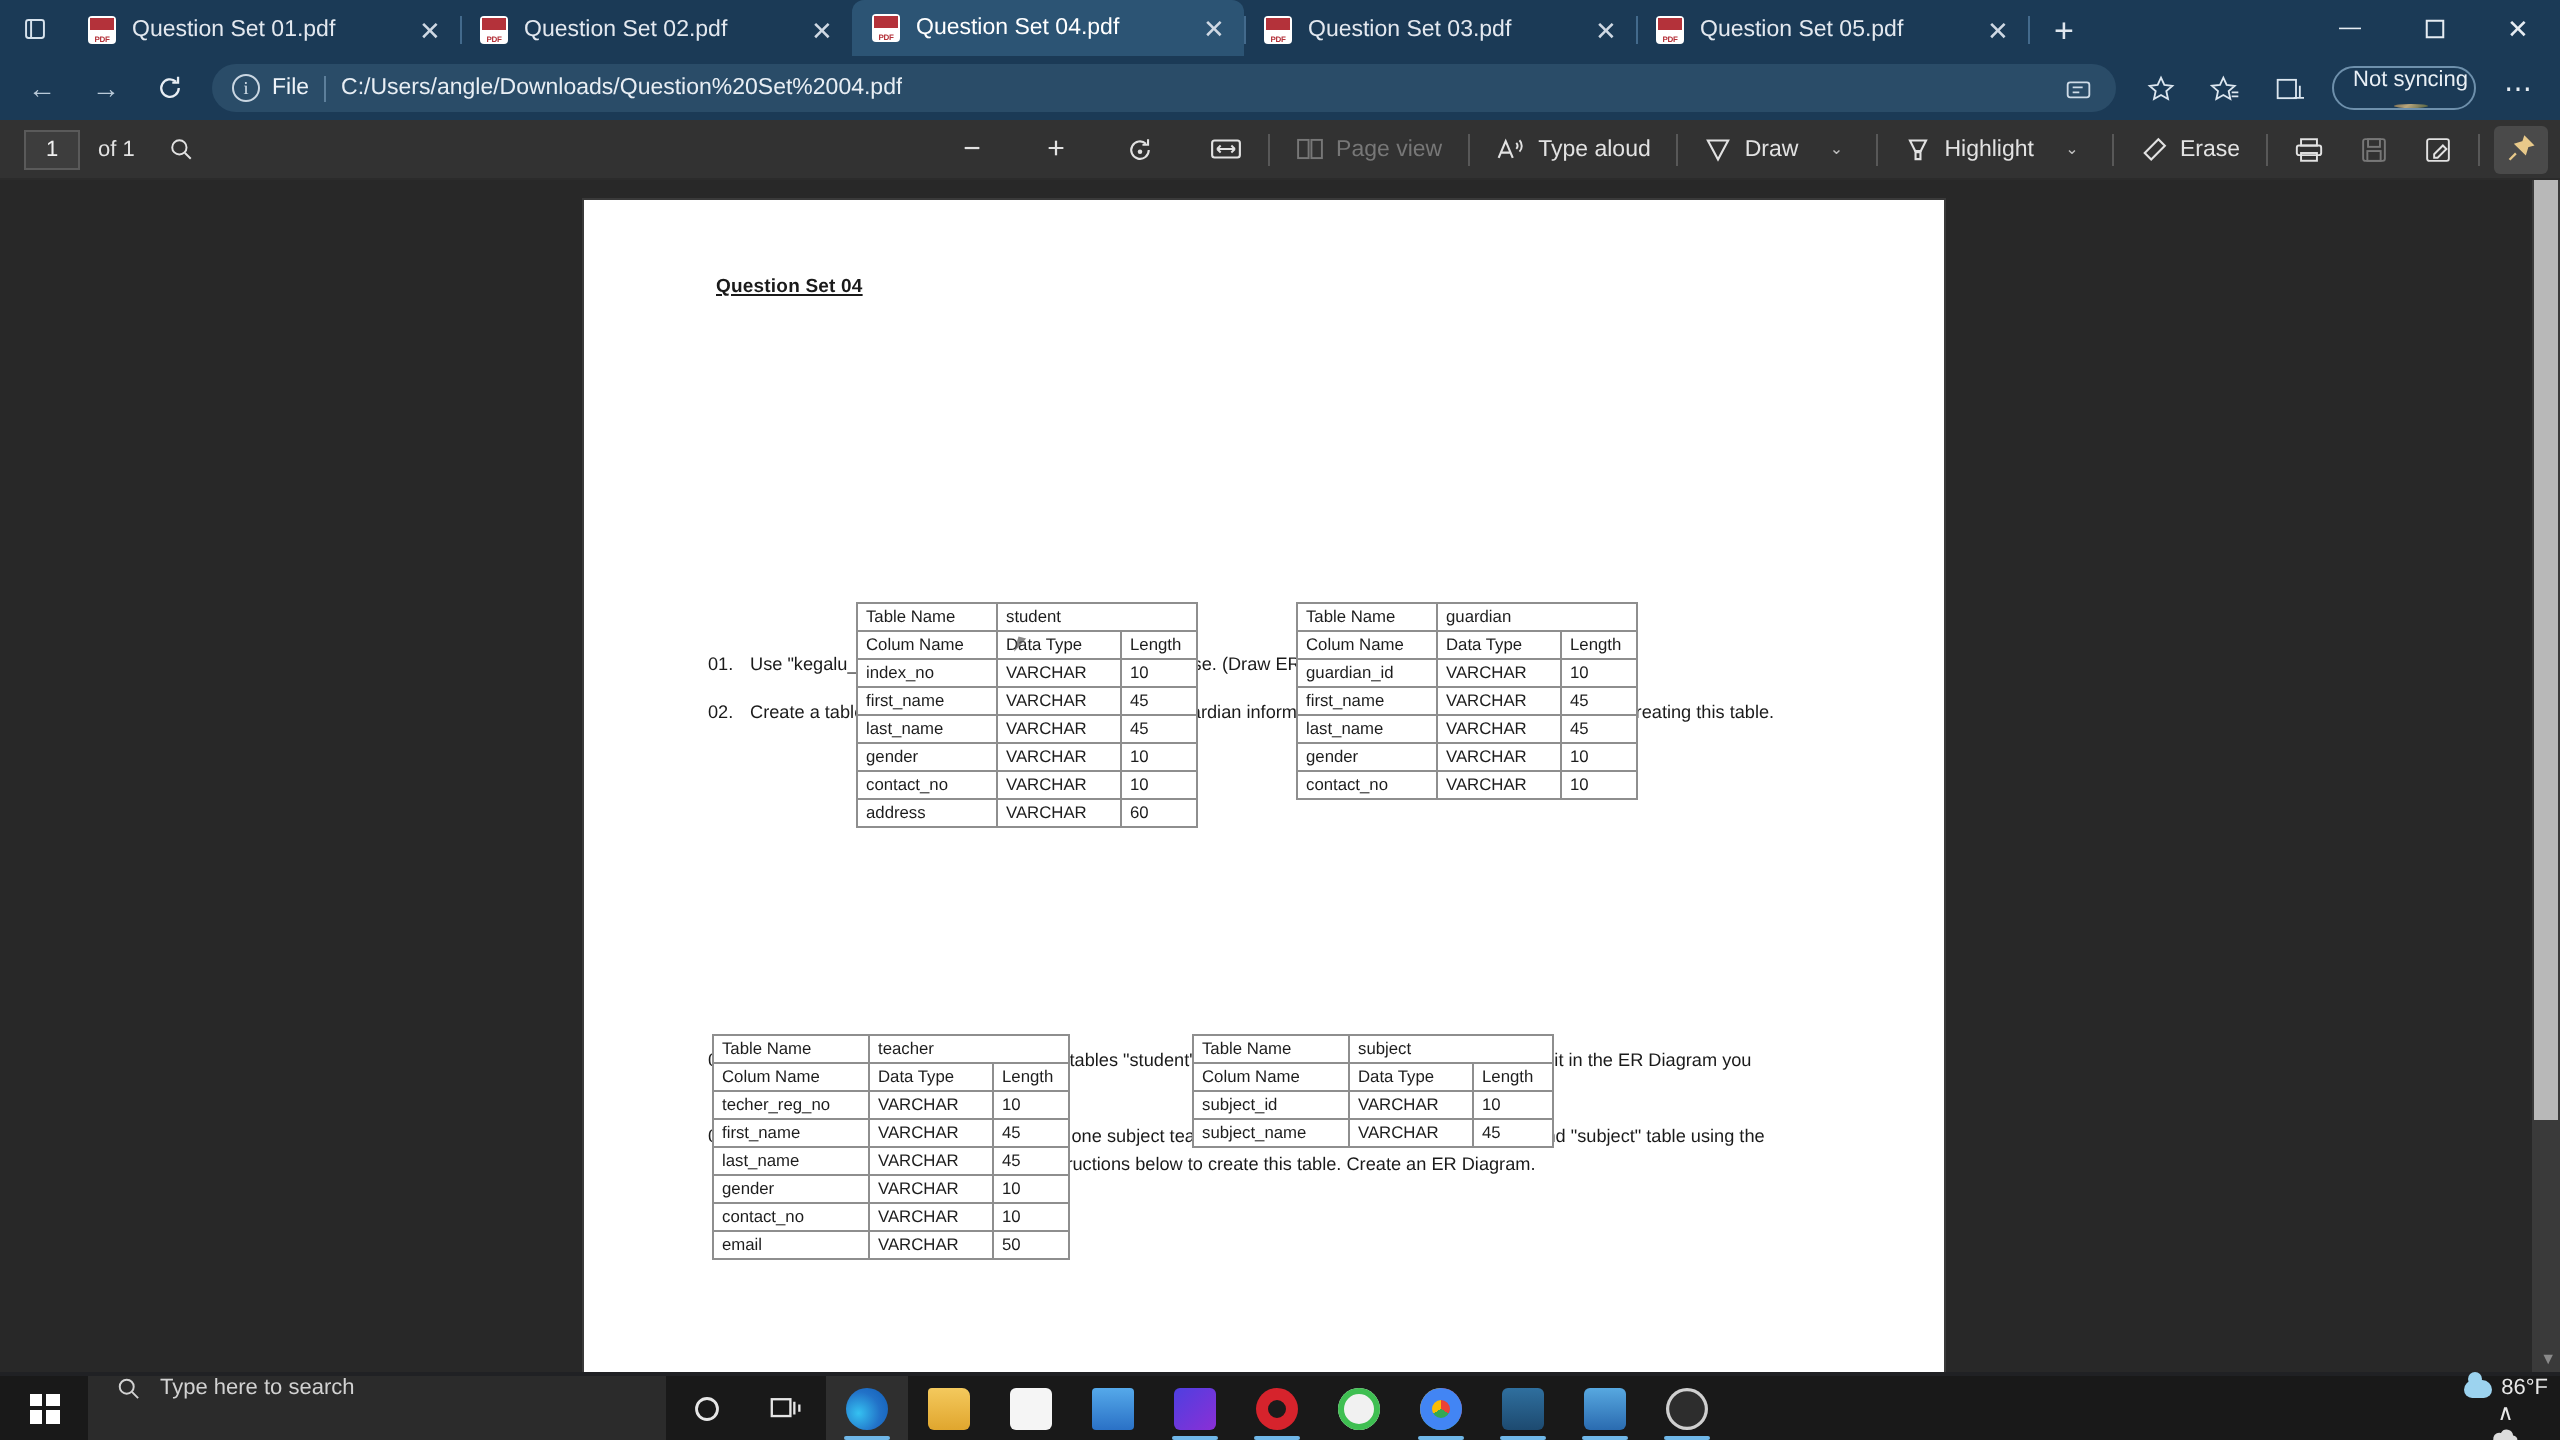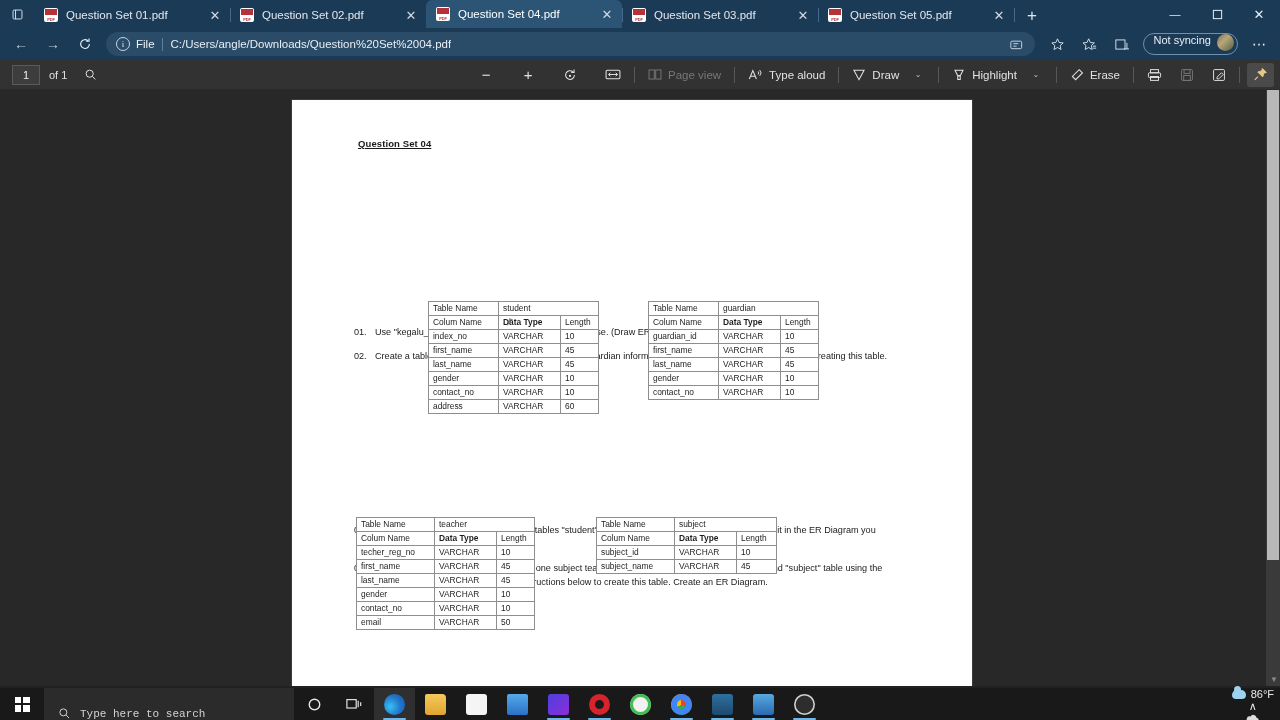--- a/index.html
+++ b/index.html
@@ -134,25 +134,26 @@
   }
   #omnibox-scheme { margin-right: 7px; color: #eef3f8; }
   #omnibox-divider {
     width: 1px; height: 13px; background: #5d7f9b; margin-right: 8px;
   }
   #omnibox-url { white-space: nowrap; overflow: hidden; text-overflow: ellipsis; }
   #omnibox-right-icon {
     margin-left: auto; color: #cfdce8; font-size: 12px; display: flex; align-items: center;
   }
   #profile-pill {
-    height: 22px; display: flex; align-items: flex-start; gap: 6px;
+    height: 22px; display: flex; align-items: center; gap: 6px;
     border: 1px solid #6e90ac; border-radius: 12px;
     padding: 0 3px 0 10px;
     color: #e9eff5; font-size: 11px;
     margin: 0 4px;
+    flex-direction: column;
   }
   #profile-avatar {
     width: 17px; height: 17px; border-radius: 50%;
     background: linear-gradient(135deg,#7d6f53 0%,#b9a67c 40%,#50603f 100%);
   }
 
   
   #pdf-toolbar {
     height: 30px; background: #323232;
     display: flex; align-items: center;
@@ -240,21 +241,21 @@
     padding-left: 38px;
   }
   .schema-table td {
     border: 1px solid #8e8e8e;
     padding: 1px 4px;
     height: 13.6px;
     line-height: 11px;
     white-space: nowrap;
   }
   .col-name { width: 70px; }
-  .col-type { width: 62px; font-weight: bold; }
+  .col-type { width: 62px; }
   .col-len  { width: 38px; }
 
   #table-student  { left: 136px; top: 201px; }
   #table-guardian { left: 356px; top: 201px; }
   #table-teacher  { left: 64px;  top: 417px; }
   #table-subject  { left: 304px; top: 417px; }
 
   #table-teacher .col-name { width: 78px; }
   #table-subject .col-name { width: 78px; }
   #table-subject .col-type { width: 62px; }
@@ -280,23 +281,23 @@
     width: 44px; height: 32px;
     display: flex; align-items: center; justify-content: center;
   }
   #win-logo {
     width: 15px; height: 15px;
     display: grid; grid-template-columns: 1fr 1fr; grid-template-rows: 1fr 1fr;
     gap: 1.6px;
   }
   #win-logo i { background: #ffffff; display: block; }
   #taskbar-search {
-    width: 250px; height: 32px; background: #2b2b2b;
-    display: flex; align-items: flex-end; gap: 9px; padding-left: 14px;
-    color: #d2d2d2; font-size: 11px; font-family: Liberation Mono, monospace;
+    width: 289px; height: 32px; background: #2b2b2b;
+    display: flex; align-items: flex-start; gap: 9px; padding-left: 14px;
+    color: #d2d2d2; font-size: 11px;
   }
   .tb-icon-btn {
     width: 40px; height: 32px;
     display: flex; align-items: center; justify-content: center;
   }
   .tb-app {
     width: 41px; height: 32px; position: relative;
     display: flex; align-items: center; justify-content: center;
   }
   .tb-app.running::after {

